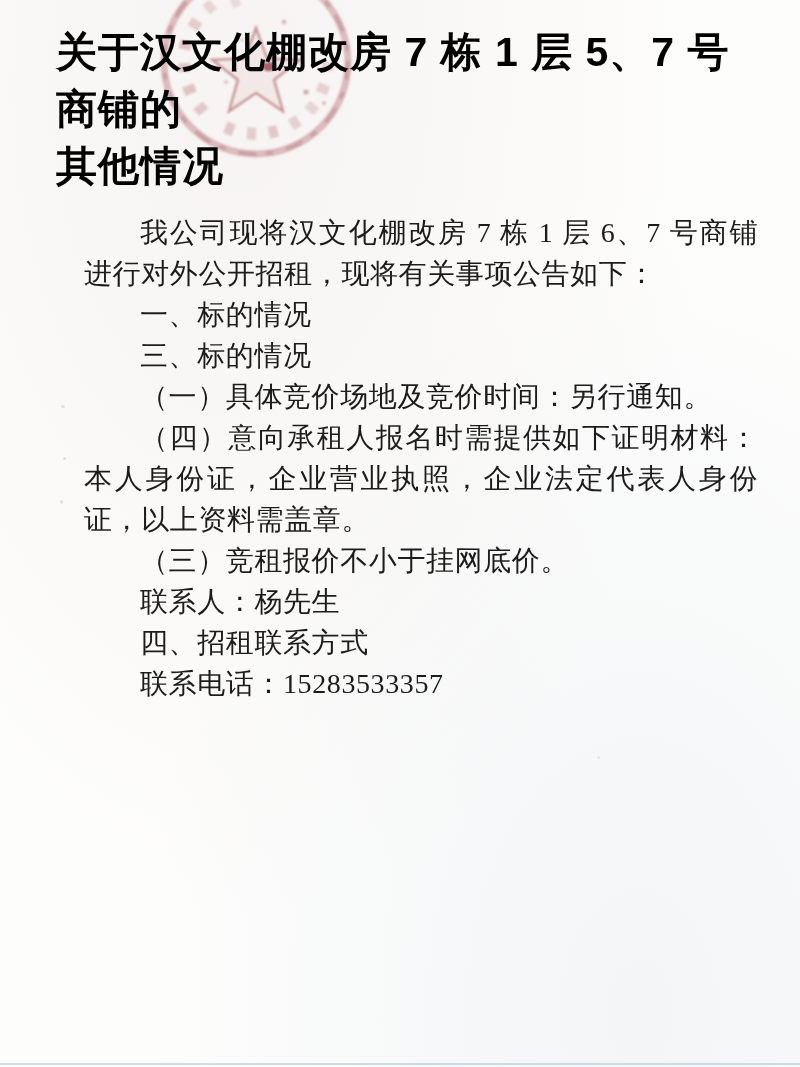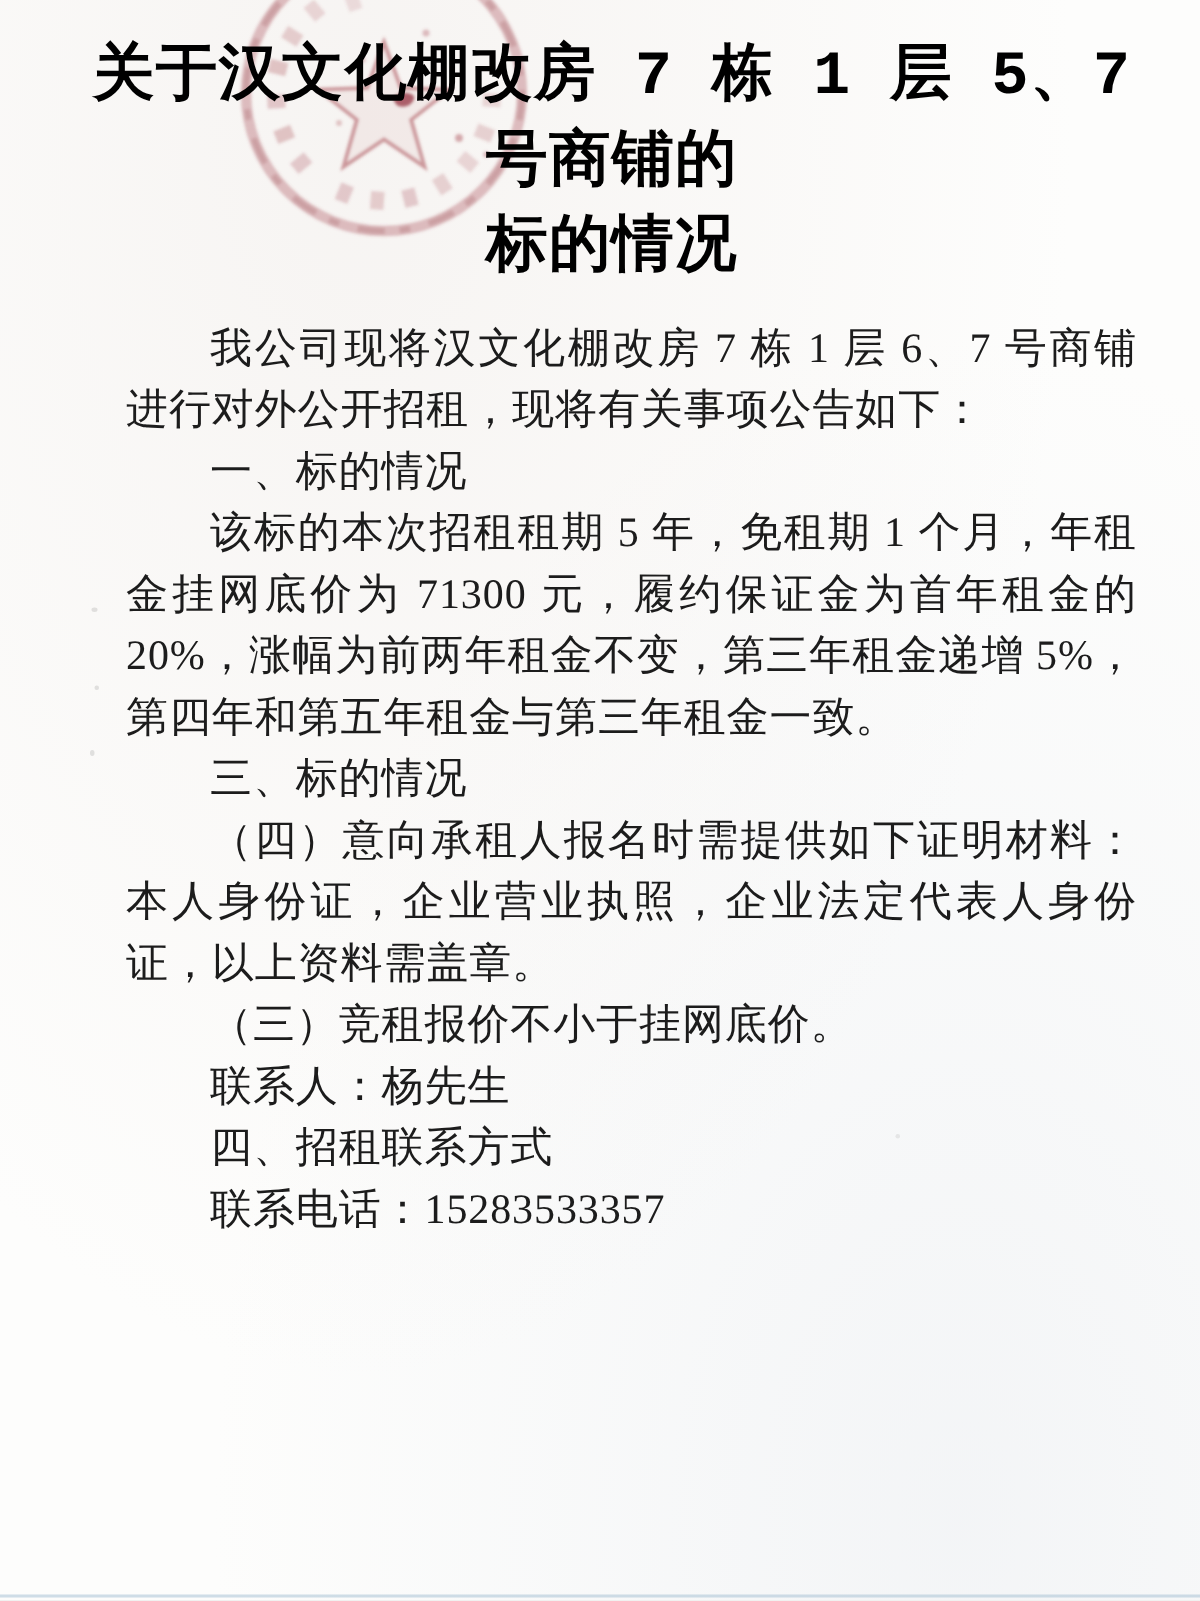--- a/index.html
+++ b/index.html
@@ -19,22 +19,22 @@
     position: absolute; inset: 0;
     background:
       radial-gradient(ellipse at 30% 8%, rgba(240,235,232,0.5), rgba(255,255,255,0) 60%),
       radial-gradient(ellipse at 80% 95%, rgba(235,238,242,0.55), rgba(255,255,255,0) 55%);
     pointer-events: none;
   }
   .title {
     position: relative;
     z-index: 2;
     margin: 24px 40px 0 56px;
-    text-align: center;
-    font-family: Liberation Mono, monospace;
+    text-align: left;
+    font-family: Liberation Sans, sans-serif;
     font-weight: bold;
     font-size: 41px;
     line-height: 57px;
     letter-spacing: 1px;
     color: #000;
   }
   .title-line { display: block; }
   .doc-body {
     position: relative;
     z-index: 2;
@@ -109,28 +109,28 @@
       <circle cx="150" cy="130" r="2.6" fill="#a84b55" opacity="0.45"></circle>
       <circle cx="168" cy="141" r="2.0" fill="#a84b55" opacity="0.35"></circle>
       <circle cx="70" cy="120" r="2.0" fill="#a84b55" opacity="0.30"></circle>
       <circle cx="128" cy="60" r="2.4" fill="#a84b55" opacity="0.35"></circle>
       <circle cx="86" cy="78" r="1.8" fill="#a84b55" opacity="0.28"></circle>
     </g>
   </svg>
 
   <h1 class="title">
     <span class="title-line">关于汉文化棚改房 7 栋 1 层 5、7 号商铺的</span>
-    <span class="title-line">标的情况</span>
+    <span class="title-line">其他情况</span>
   </h1>
 
   <div class="doc-body">
       <p class="para">我公司现将汉文化棚改房 7 栋 1 层 6、7 号商铺进行对外公开招租，现将有关事项公告如下：</p>
       <p class="para">一、标的情况</p>
-      <p class="para">该标的本次招租租期 5 年，免租期 1 个月，年租金挂网底价为 71300 元，履约保证金为首年租金的 20%，涨幅为前两年租金不变，第三年租金递增 5%，第四年和第五年租金与第三年租金一致。</p>
       <p class="para">三、标的情况</p>
+      <p class="para">（一）具体竞价场地及竞价时间：另行通知。</p>
       <p class="para">（四）意向承租人报名时需提供如下证明材料：本人身份证，企业营业执照，企业法定代表人身份证，以上资料需盖章。</p>
       <p class="para">（三）竞租报价不小于挂网底价。</p>
       <p class="para">联系人：杨先生</p>
       <p class="para">四、招租联系方式</p>
       <p class="para">联系电话：15283533357</p>
     </div>
 
   <span class="noise n1"></span>
   <span class="noise n2"></span>
   <span class="noise n3"></span>

